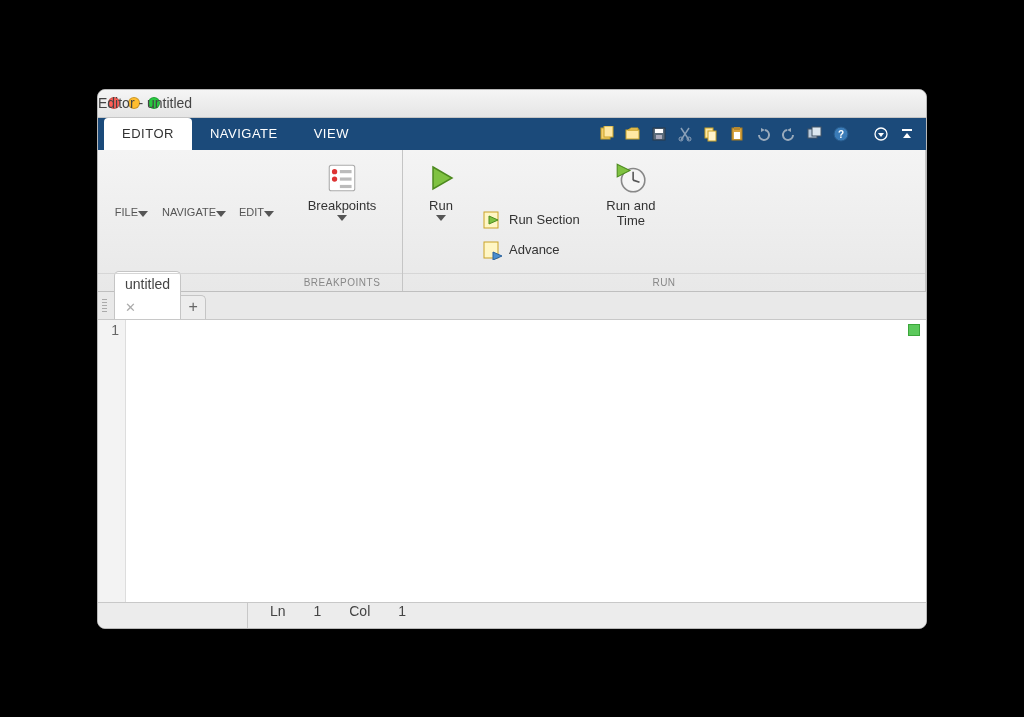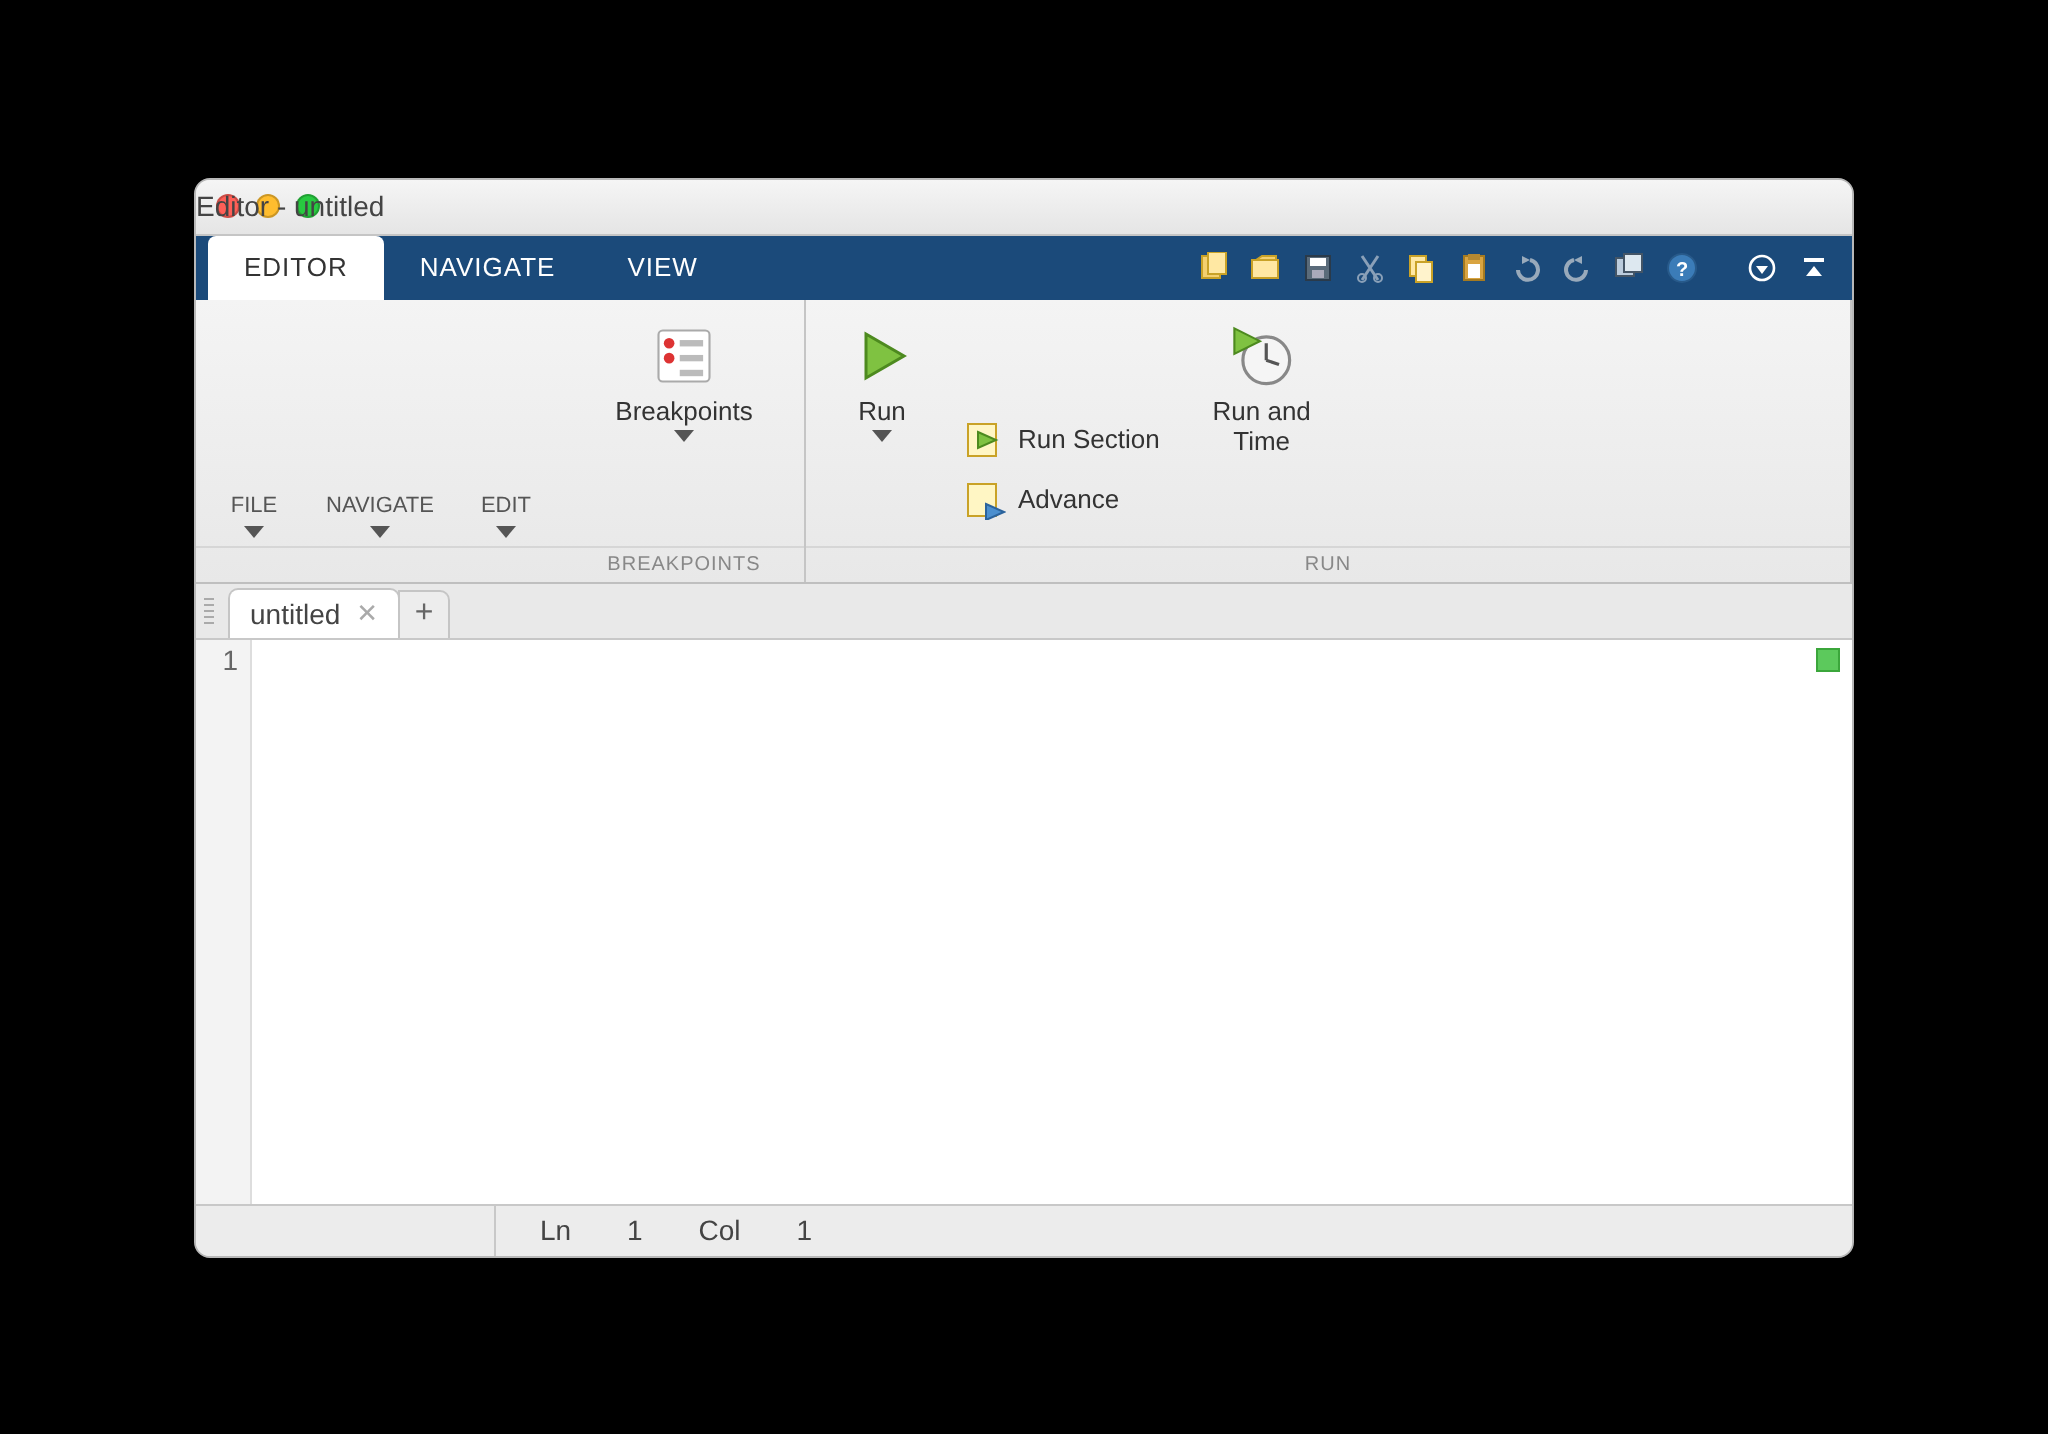--- a/index.html
+++ b/index.html
@@ -85,21 +85,21 @@
   color: #888;
   text-align: center;
   letter-spacing: 0.5px;
   border-top: 1px solid #d6d6d6;
   display: flex;
   align-items: center;
   justify-content: center;
 }
 .small-stack {
   display: flex;
-  flex-direction: column;
+  flex-direction: row;
   align-items: center;
   justify-content: flex-end;
   width: 48px;
   height: 100%;
   font-size: 11px;
   color: #555;
   cursor: pointer;
   padding-bottom: 4px;
 }
 .small-stack .caret { margin-top: 4px; }
@@ -148,20 +148,21 @@
   border-top-left-radius: 5px;
   border-top-right-radius: 5px;
   padding: 4px 10px;
   font-size: 14px;
   color: #444;
   display: flex;
   align-items: flex-start;
   gap: 8px;
   margin-left: 4px;
   cursor: pointer;
+  flex-direction: column;
 }
 .close-x { color: #aaa; font-size: 13px; cursor: pointer; }
 .add-tab {
   width: 26px;
   height: 24px;
   display: flex;
   align-items: center;
   justify-content: center;
   font-size: 16px;
   color: #666;
@@ -184,21 +185,21 @@
   height: 26px;
   background: #ececec;
   border-top: 1px solid #c8c8c8;
   display: flex;
   align-items: stretch;
   font-size: 14px;
   color: #444;
 }
 .sb-spacer1 { width: 150px; border-right: 1px solid #c8c8c8; }
 .sb-type { flex: 1; padding: 0 8px; display: flex; align-items: center; border-right: 1px solid #c8c8c8; }
-.sb-pos { width: 180px; display: flex; align-items: center; justify-content: space-around; padding: 0 8px; }
+.sb-pos { width: 180px; display: flex; justify-content: space-around; padding: 0 8px; }
 </style>
 </head>
 <body>
 
 <div class="window">
 
   <div class="titlebar">
     <div class="traffic">
       <div class="dot close"></div>
       <div class="dot min"></div>

